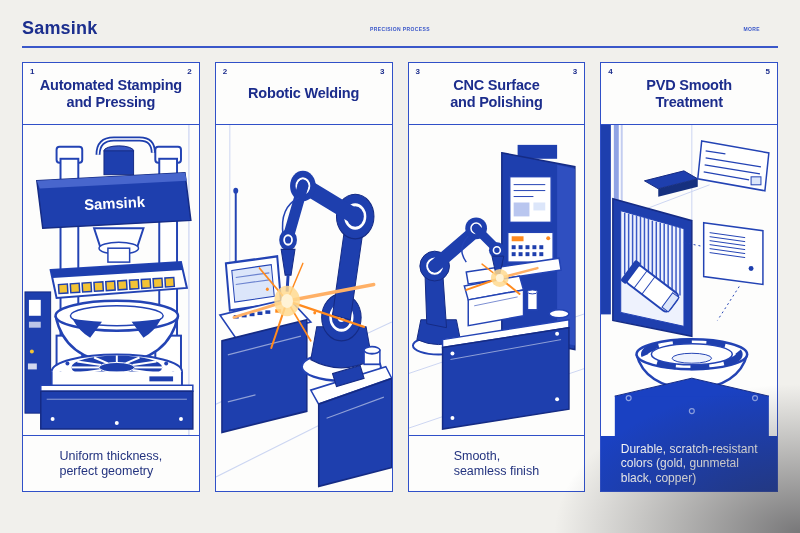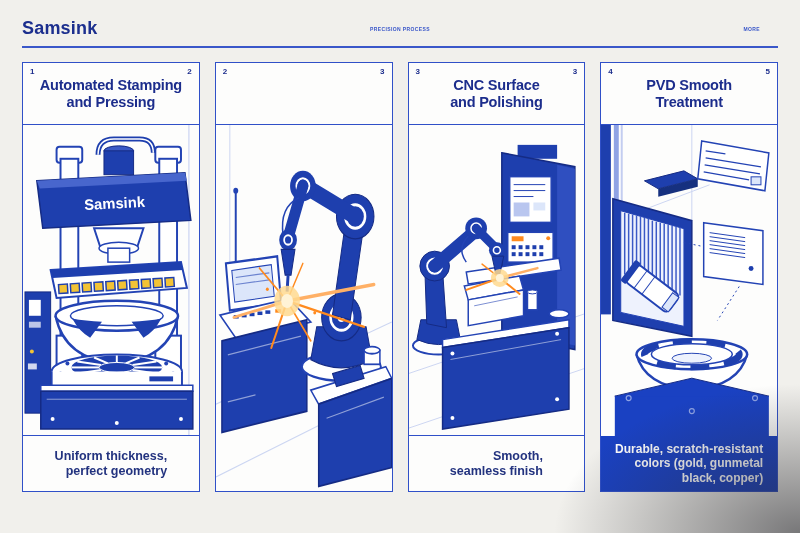--- a/index.html
+++ b/index.html
@@ -20,21 +20,21 @@
   .panel{flex:1;background:#fdfdfc;border:1.5px solid #3050c8;display:flex;flex-direction:column;box-sizing:border-box;}
   .p-head{position:relative;height:61px;border-bottom:1.5px solid #3050c8;flex:none;
     display:flex;align-items:center;justify-content:center;}
   .num{position:absolute;top:4px;font-size:8px;font-weight:700;color:#1c2d8c;}
   .nl{left:7px;} .nr{right:7px;}
   .p-title{margin:0;padding:0 4px;font-size:14.5px;line-height:1.12;font-weight:700;color:#1c2d8c;
     text-align:center;white-space:pre-line;letter-spacing:-.2px;}
   .p-illo{flex:1;position:relative;overflow:hidden;}
   .p-illo svg{position:absolute;inset:0;width:100%;height:100%;}
   .p-cap{height:55px;flex:none;border-top:1.5px solid #3050c8;display:flex;align-items:center;justify-content:center;
-    text-align:right;font-size:12.5px;line-height:1.2;font-weight:700;color:#23337f;white-space:pre-line;}
+    text-align:left;font-size:12.5px;line-height:1.2;font-weight:400;color:#23337f;white-space:pre-line;}
   .p4 .p-illo{background:#fdfdfc;}
   .p4 .p-cap{background:#1a41c2;border-top:none;color:#ffffff;font-size:12px;}
   
   .corner-shadow{position:absolute;right:0;bottom:0;width:280px;height:170px;pointer-events:none;
     background:radial-gradient(ellipse at 100% 100%, rgba(45,45,50,.62), rgba(45,45,50,0) 62%);}
 </style>
 </head>
 <body>
 
 <header>
@@ -142,20 +142,21 @@
       </svg>
     </div>
     <div class="p-cap">Uniform thickness,
 perfect geometry</div>
   </section>
 
   <section class="panel">
     <div class="p-head">
       <span class="num nl">2</span>
       <span class="num nr">3</span>
+      <h2 class="p-title">Robotic Welding</h2>
     </div>
     <div class="p-illo">
       <svg viewBox="0 0 178 312" preserveAspectRatio="none">
         <line x1="0" y1="238" x2="178" y2="168" stroke="#ccd6f2"></line>
         <line x1="0" y1="300" x2="178" y2="225" stroke="#ccd6f2"></line>
         <line x1="14" y1="0" x2="14" y2="150" stroke="#ccd6f2"></line>
 
         <line x1="20" y1="58" x2="20" y2="118" stroke="#2343b4" stroke-width="2"></line>
         <circle cx="20" cy="56" r="2.5" fill="#2343b4"></circle>
         <polygon points="10,118 62,112 66,152 14,158" fill="#ffffff" stroke="#2343b4" stroke-width="2"></polygon>

